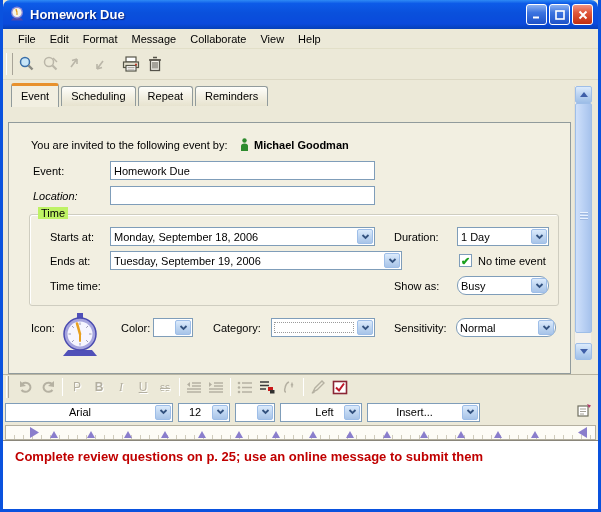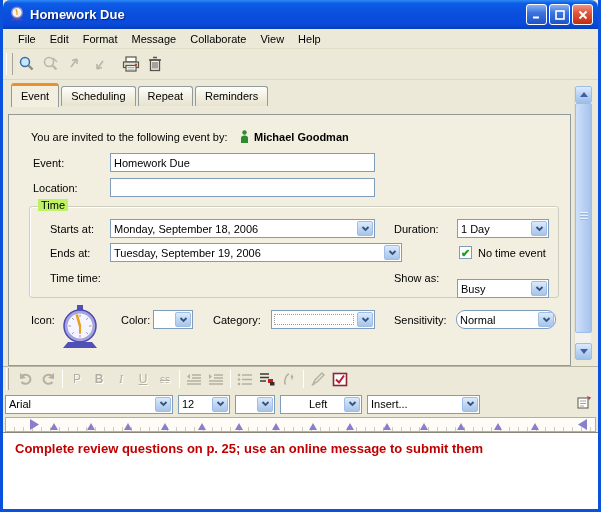--- a/index.html
+++ b/index.html
@@ -30,21 +30,21 @@
   .grip{ width:7px; height:22px; border-left:1px solid #fff; border-right:1px solid #A8A498; margin-right:2px;}
   .grip2{ width:3px; height:22px; border-left:1px solid #fff; border-right:1px solid #A8A498; margin-right:6px;}
   .tbtn{ width:24px; height:24px; display:flex; align-items:center; justify-content:center; }
   
   .tabstrip{ height:26px; flex:0 0 26px; display:flex; align-items:flex-end; padding-left:8px; position:relative; z-index:3;}
   .tab{ font-size:11px; padding:3px 9px 3px 9px; border:1px solid #919B9C; border-bottom:none;
     border-radius:3px 3px 0 0; background:linear-gradient(180deg,#FEFEFB,#F1EEE0 55%,#E7E3CF);
     margin-right:2px; height:20px; }
   .tab.active{ height:24px; background:#F2EFE1; border-top:3px solid #E8912D; position:relative; margin-bottom:-1px; z-index:4; padding-top:4px;}
   
-  .tabpanel{ margin:8px 27px 0 5px; height:252px; flex:0 0 252px; background:#F2EFE1;
+  .tabpanel{ margin:16px 27px 0 5px; height:252px; flex:0 0 252px; background:#F2EFE1;
     border:1px solid #919B9C; position:relative; z-index:2; font-size:11px; }
   .lbl{ position:absolute; white-space:nowrap; color:#000; }
   .tfield{ position:absolute; height:19px; background:#fff; border:1px solid #7F9DB9;
     font-size:11px; padding:2px 3px; display:flex; align-items:center; white-space:nowrap; overflow:hidden;}
   .combo{ position:absolute; height:19px; background:#fff; border:1px solid #7F9DB9;
     display:flex; align-items:center; font-size:11px; }
   .combo .ctext{ flex:1; padding:0 3px; white-space:nowrap; overflow:hidden; }
   .cbtn{ width:16px; height:15px; margin:1px; border:1px solid #9EBEE8; border-radius:2px;
     background:linear-gradient(180deg,#DCEBFC,#C2D8F2 45%,#A8C4E8); display:flex; align-items:center; justify-content:center; flex:0 0 16px;}
   .groupbox{ position:absolute; border:1px solid #CFCDC0; border-radius:3px; box-shadow:1px 1px 0 #fff inset; }
@@ -65,21 +65,21 @@
     background:repeating-linear-gradient(180deg,#EAF2FE 0 1px,#9EB8E0 1px 2px, transparent 2px 3px);}
   .tri-up{ width:0;height:0;border-left:4px solid transparent;border-right:4px solid transparent;border-bottom:5px solid #3F5FA8;}
   .tri-down{ width:0;height:0;border-left:4px solid transparent;border-right:4px solid transparent;border-top:5px solid #3F5FA8;}
   
   .fmtbar{ height:25px; flex:0 0 25px; border-top:1px solid #B8B4A2; display:flex; align-items:center; padding-left:3px; background:#ECE9D8;}
   .fbtn{ width:22px; height:20px; display:flex; align-items:center; justify-content:center; }
   .fsep{ width:1px; height:18px; background:#C8C4B2; border-right:1px solid #fff; margin:0 3px; }
   .dis{ color:#B3AFA0; text-shadow:1px 1px 0 #FFFFFF; font-size:12px; }
   .fontrow{ height:26px; flex:0 0 26px; display:flex; align-items:center; padding-left:2px; background:#ECE9D8;}
   .fcombo{ position:static; height:19px; background:#fff; border:1px solid #7F9DB9; display:flex; align-items:center; font-size:11px; margin-right:5px;}
-  .fcombo .ctext{ flex:1; padding:0 3px; white-space:nowrap; overflow:hidden;}
+  .fcombo .ctext{ flex:1; padding:0 3px; white-space:nowrap; overflow:hidden;text-align:center;}
   .swatch-red{ flex:1; margin:2px; background:#E00000; }
   
   .ruler{ height:15px; flex:0 0 15px; margin:0 2px; background:#FDFCF6; border:1px solid #B4B0A0; position:relative;
     background-image:repeating-linear-gradient(90deg, transparent 0 8px, #D0CCBC 8px 9px); background-position:0 0; background-size:100% 4px; background-repeat:repeat-x; background-position-y:9px;}
   .tabstop{ position:absolute; bottom:1px; width:0; height:0;
     border-left:4px solid transparent; border-right:4px solid transparent; border-bottom:7px solid #8A7ECC; }
   .lmarker{ position:absolute; left:24px; top:1px; width:9px; height:11px; background:#8A7ECC;
     clip-path:polygon(0 0, 100% 50%, 0 100%); }
   .rmarker{ position:absolute; right:8px; top:1px; width:9px; height:11px; background:#8A7ECC;
     clip-path:polygon(100% 0, 0 50%, 100% 100%); }
@@ -188,21 +188,21 @@
         <path d="M1 13 L1 8 Q1 5.5 4.5 5.5 Q8 5.5 8 8 L8 13 Z" fill="#2E8B2E"></path>
       </svg>
     </span>
     <span class="lbl" style="left:245px; top:16px; font-weight:bold;">Michael Goodman</span>
 
     <span class="lbl" style="left:24px; top:42px;">Event:</span>
     <div class="tfield" style="left:101px; top:38px; width:265px;">
       <span>Homework Due</span>
     </div>
 
-    <span class="lbl" style="left:24px; top:67px;">Location:</span>
+    <span class="lbl" style="left:24px; top:67px;font-style:italic;">Location:</span>
     <div class="tfield" style="left:101px; top:63px; width:265px;">
       <span></span>
     </div>
 
     <div class="groupbox" style="left:20px; top:91px; width:530px; height:92px;">
       <span class="legend">Time</span>
 
       <span class="lbl" style="left:20px; top:16px;">Starts at:</span>
       <div class="combo" style="left:80px; top:12px; width:265px;">
         <span class="ctext">Monday, September 18, 2006</span>
@@ -234,21 +234,21 @@
       </div>
 
       <span class="checkbox" style="left:429px; top:39px;">
         <span>✔</span>
       </span>
       <span class="lbl" style="left:448px; top:40px;">No time event</span>
 
       <span class="lbl" style="left:20px; top:65px;">Time time:</span>
 
       <span class="lbl" style="left:364px; top:65px;">Show as:</span>
-      <div class="combo" style="left:427px; top:72px; width:92px;">
+      <div class="combo" style="left:427px; top:61px; width:92px;border-radius:9px;">
         <span class="ctext">Busy</span>
         <span class="cbtn">
             <svg width="9" height="6">
               <path d="M1.5 1 L4.5 4 L7.5 1" fill="none" stroke="#33527F" stroke-width="1.8"></path>
             </svg>
           </span>
       </div>
     </div>
 
     <span class="lbl" style="left:22px; top:199px;">Icon:</span>

